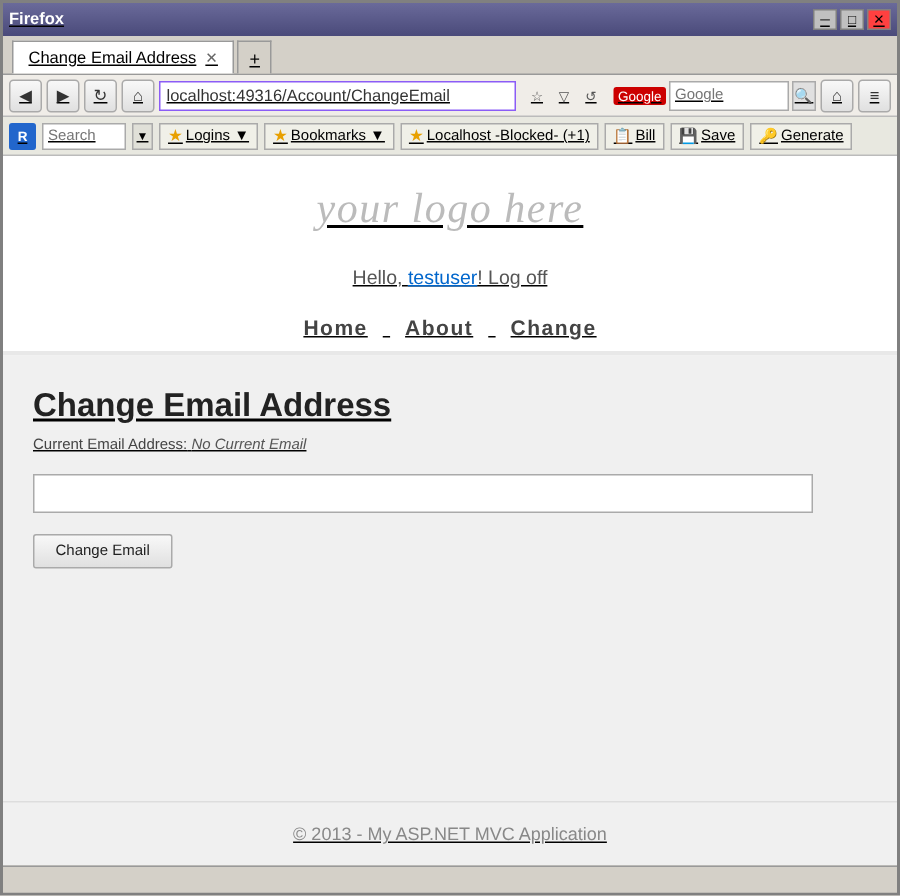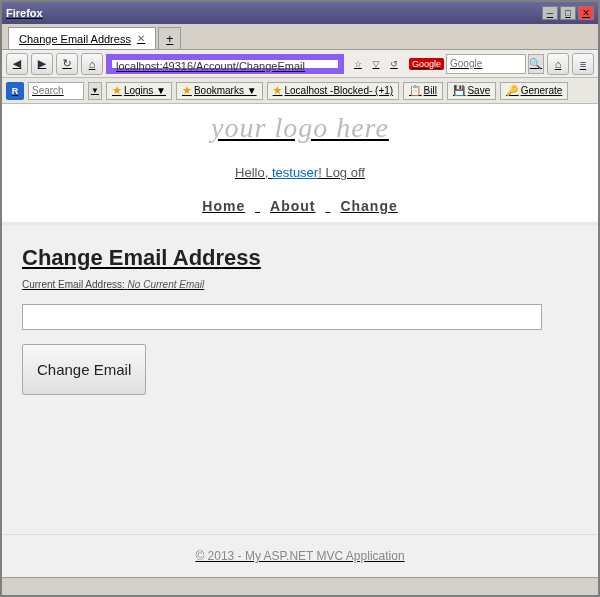--- a/index.html
+++ b/index.html
@@ -111,25 +111,26 @@
       font-size: 11px;
       display: flex;
       align-items: center;
       justify-content: center;
       cursor: pointer;
       color: #333;
     }
     .address-bar {
       flex: 1;
       height: 20px;
-      border: 6px solid #8b5cf6;
+      border: 1px solid #8b5cf6;
       background: white;
       font-size: 11px;
       padding: 0 4px;
       display: flex;
+      align-items: center;
       color: #333;
     }
     .address-icons {
       display: flex;
       gap: 2px;
       margin-left: 3px;
     }
     .addr-icon {
       width: 16px;
       height: 16px;
@@ -238,21 +239,21 @@
     
     .website {
       background: white;
       flex: 1;
       display: flex;
       flex-direction: column;
     }
 
     .site-header {
       text-align: center;
-      padding: 8px 0 10px;
+      padding: 20px 0 10px;
       background: white;
     }
     .logo-placeholder {
       color: #bbb;
       font-size: 28px;
       font-style: italic;
       letter-spacing: 1px;
       font-family: Georgia, serif;
     }
     .hello-text {
@@ -307,24 +308,24 @@
       width: 520px;
       height: 26px;
       border: 1px solid #aaa;
       background: white;
       padding: 0 6px;
       font-size: 13px;
       margin-bottom: 14px;
     }
 
     .change-email-btn {
-      padding: 16px 14px;
+      padding: 5px 14px;
       background: linear-gradient(to bottom, #f8f8f8, #e0e0e0);
       border: 1px solid #aaa;
-      font-size: 15px;
+      font-size: 10px;
       cursor: pointer;
       color: #222;
       border-radius: 2px;
     }
 
     .site-footer {
       background: #f0f0f0;
       text-align: center;
       padding: 14px;
       font-size: 12px;

